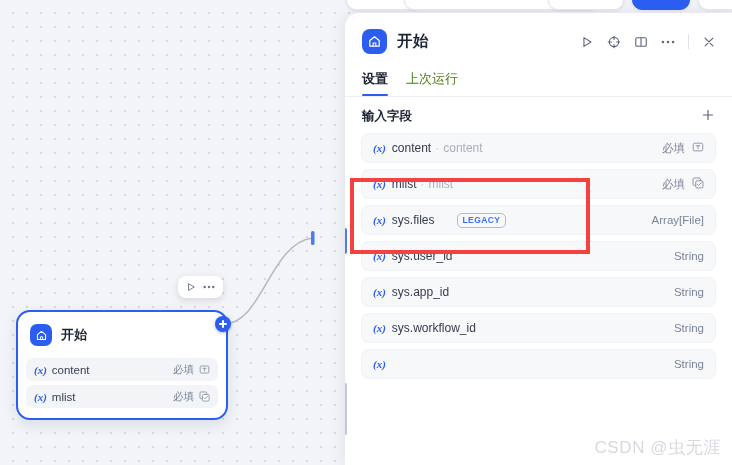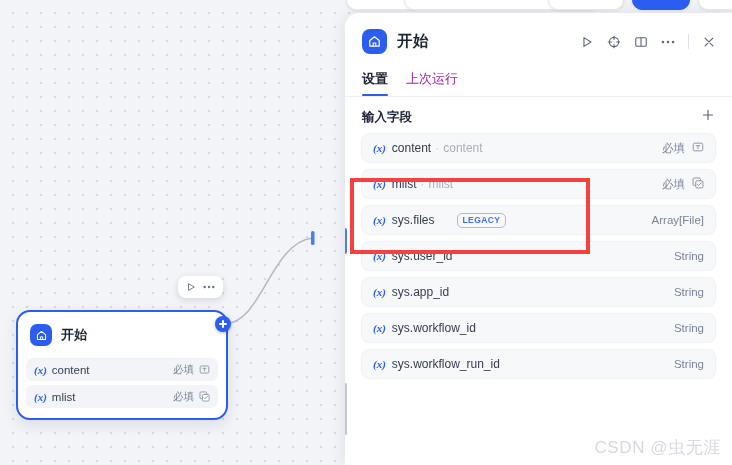--- a/index.html
+++ b/index.html
@@ -96,29 +96,29 @@
 
   #head-icons { margin-left:auto; display:flex; align-items:center; gap:13px; }
   .hd-ico { cursor:pointer; display:flex; align-items:center; }
   .vdiv { width:1px; height:15px; background:#dfe2ea; }
 
   #desc { padding:13px 17px 0 17px; font-size:11.5px; color:#b3b9c6; }
 
   #tabs { display:flex; gap:18px; padding:16px 17px 0 17px; }
   .tab { font-size:13px; padding-bottom:8px; cursor:pointer; position:relative; }
   .tab.active { color:#1c2333; font-weight:700; }
-  .tab.inactive { color:#a21caf; font-weight:400; }
+  .tab.inactive { color:#4d7c0f; font-weight:400; }
   .tab.active:after {
     content:""; position:absolute; left:0; right:0; bottom:0; height:2.5px;
     background:#2b5df0; border-radius:2px;
   }
   #tabs-rule { height:1px; background:#edeff4; margin:0; }
 
   #sec-head {
-    display:flex; align-items:center; padding:11px 17px 3px 17px;gap:36px;
+    display:flex; align-items:flex-start; padding:11px 17px 3px 17px;gap:36px;
   }
   #sec-title { font-size:12.5px; font-weight:700; color:#1c2333; }
   #add-btn { margin-left:auto; cursor:pointer; color:#6b7governor; }
 
   #list { padding:4px 16px 0 16px; }
   .frow {
     display:flex; align-items:center; height:30px;
     background:#f7f8fa; border:1px solid #f0f1f5; border-radius:8px;
     padding:0 11px; margin-bottom:6px;
   }
@@ -347,21 +347,20 @@
     <div class="frow">
       <span class="vx">(x)</span>
       <span class="nm">sys.workflow_id</span>
       <span class="rt">
           <span class="ty">String</span>
         </span>
     </div>
 
     <div class="frow">
       <span class="vx">(x)</span>
-      <span class="nm">sys.workflow_run_id</span>
       <span class="rt">
           <span class="ty">String</span>
         </span>
     </div>
 
   </div>
 </div>
 
 <div id="annot"></div>
 <div id="watermark">CSDN @虫无涯</div>

